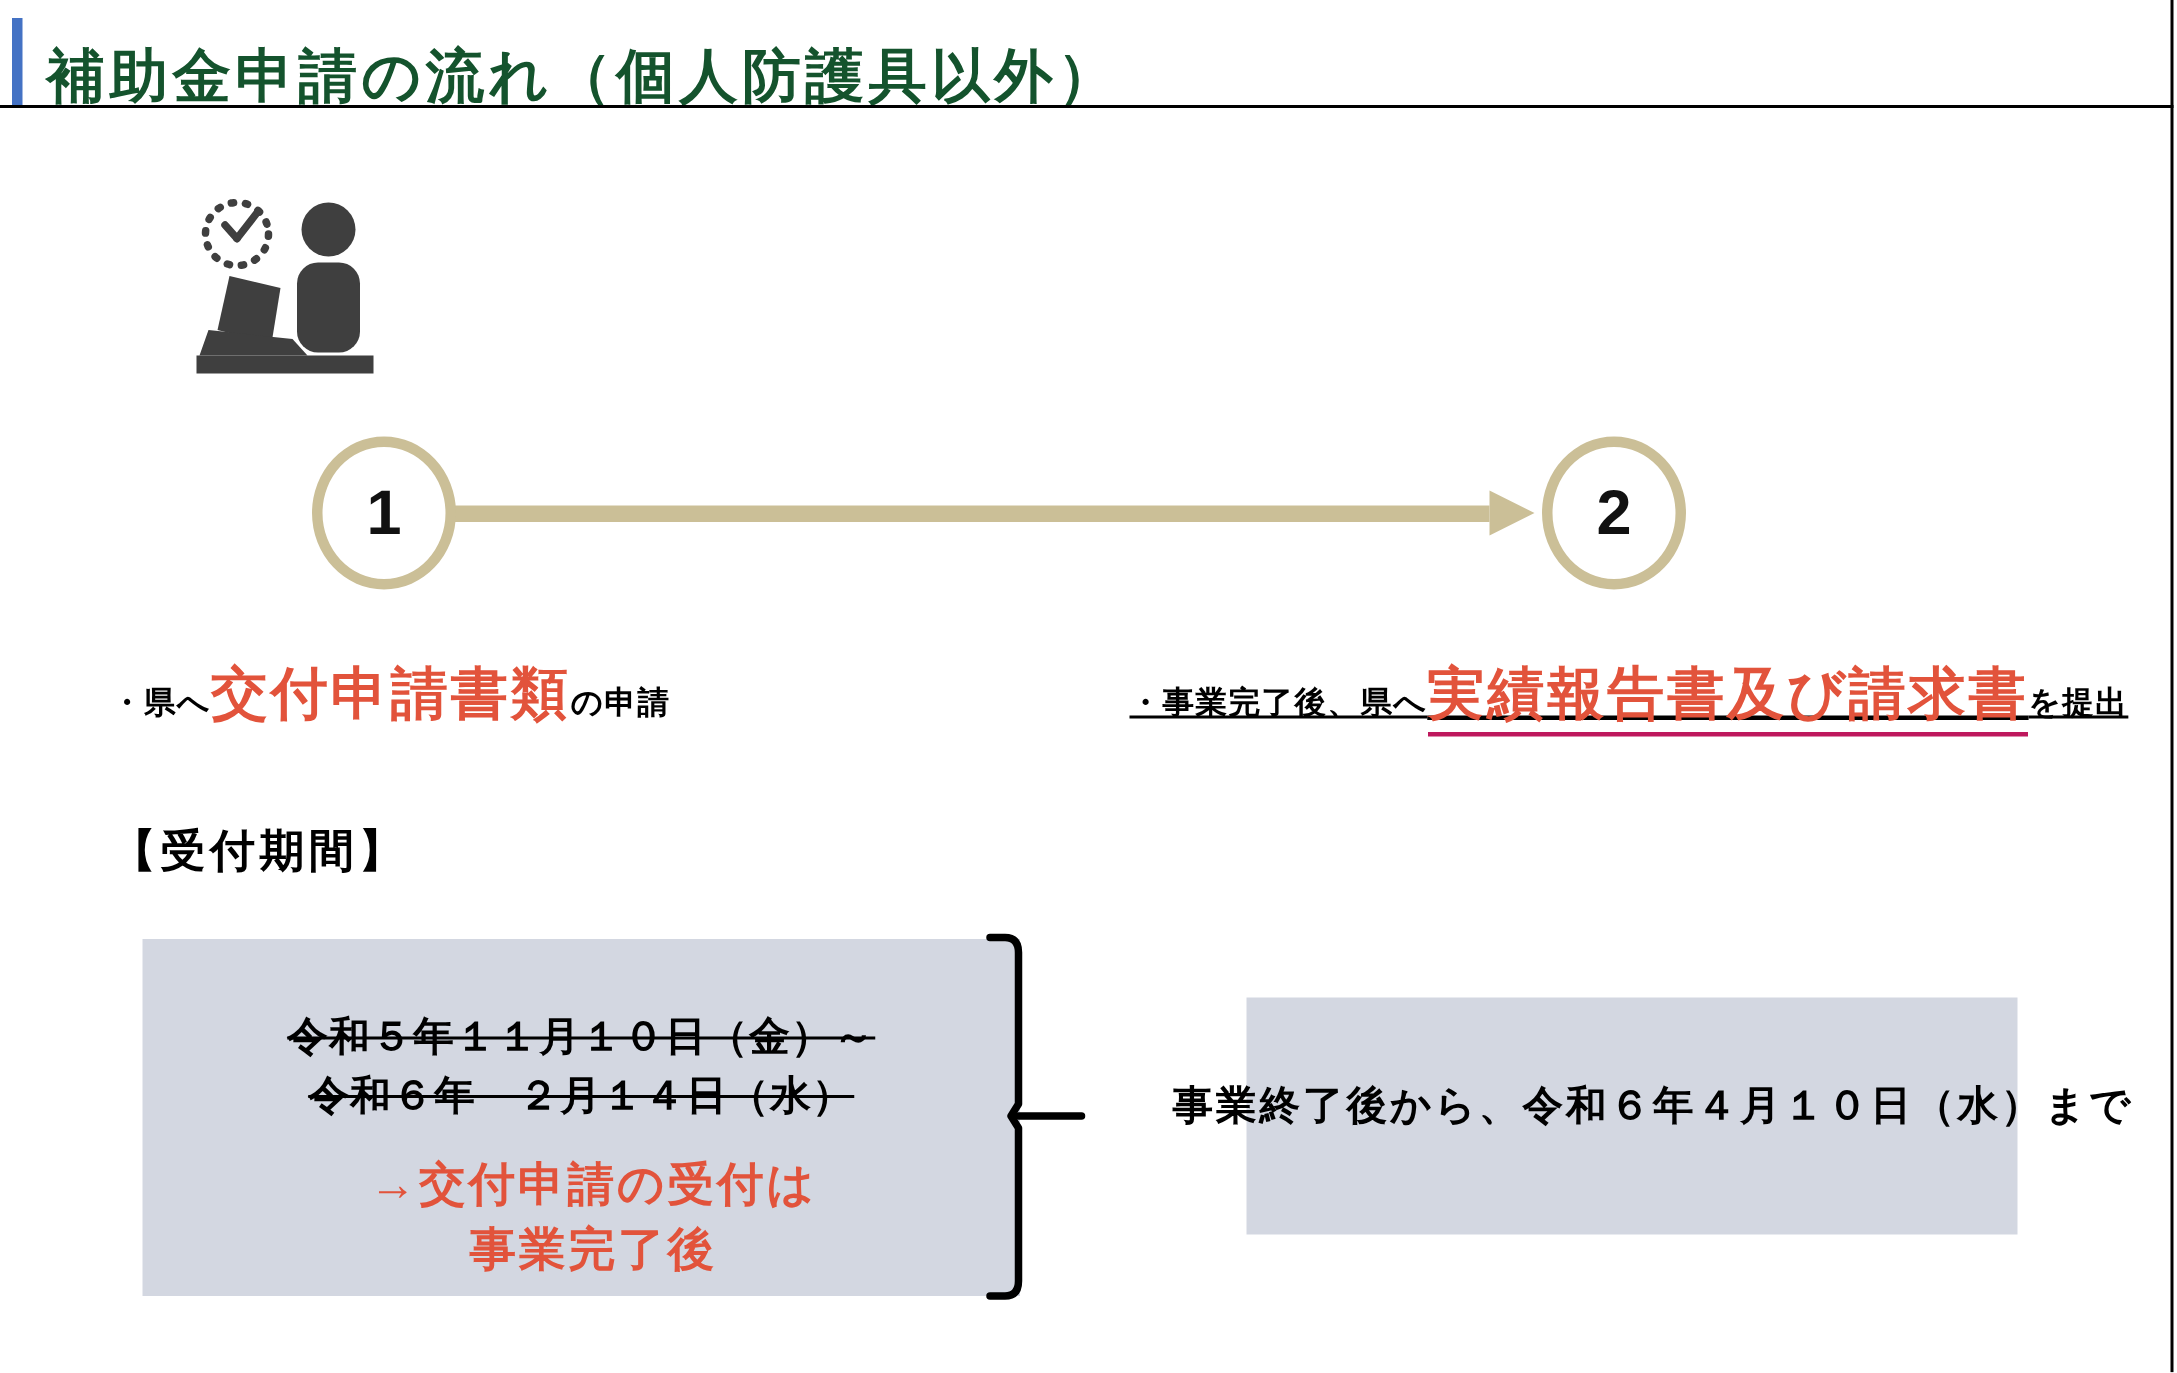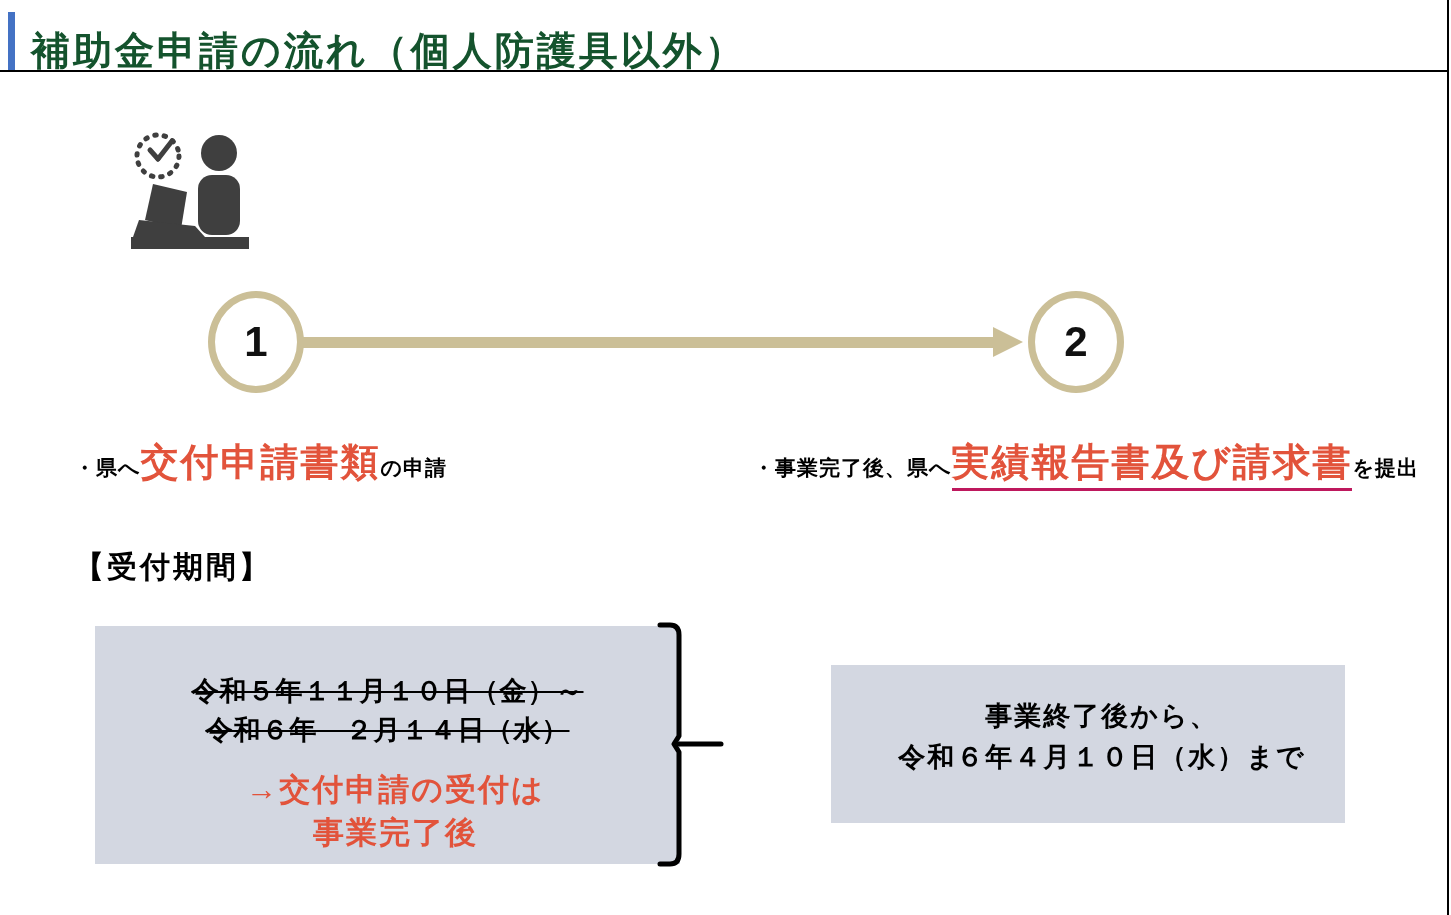--- a/index.html
+++ b/index.html
@@ -85,21 +85,21 @@
   }
   
   .step-label {
     position: absolute;
     top: 437px;
     display: flex;
     align-items: baseline;
     white-space: nowrap;
   }
   .step-label.s1 { left: 74px; }
-  .step-label.s2 { left: 753px; }
+  .step-label.s2 { left: 753px; text-decoration: underline; }
   .step-small { font-size: 21px; letter-spacing: 1px; }
   .step-big { font-size: 38px; letter-spacing: 2px; }
   
   .section-title {
     position: absolute;
     left: 74px; top: 547px;
     font-size: 30px;
     letter-spacing: 3px;
   }
   .period-box {
@@ -126,21 +126,21 @@
     color: #E2533B;
     white-space: nowrap;
     padding-left: 16px;
   }
   .brace-svg { position: absolute; left: 648px; top: 617px; }
   .deadline-box {
     position: absolute;
     left: 831px; top: 665px;
     width: 514px; height: 158px;
     background: #D3D7E1;
-    display: flex; flex-direction: column;
+    display: flex; flex-direction: row;
     align-items: center; justify-content: center;
     padding-bottom: 14px;
     text-align: center;
     font-size: 27px;
     line-height: 41px;
     letter-spacing: 2px;
     white-space: nowrap;
     padding-left: 28px;
   }
 </style>

